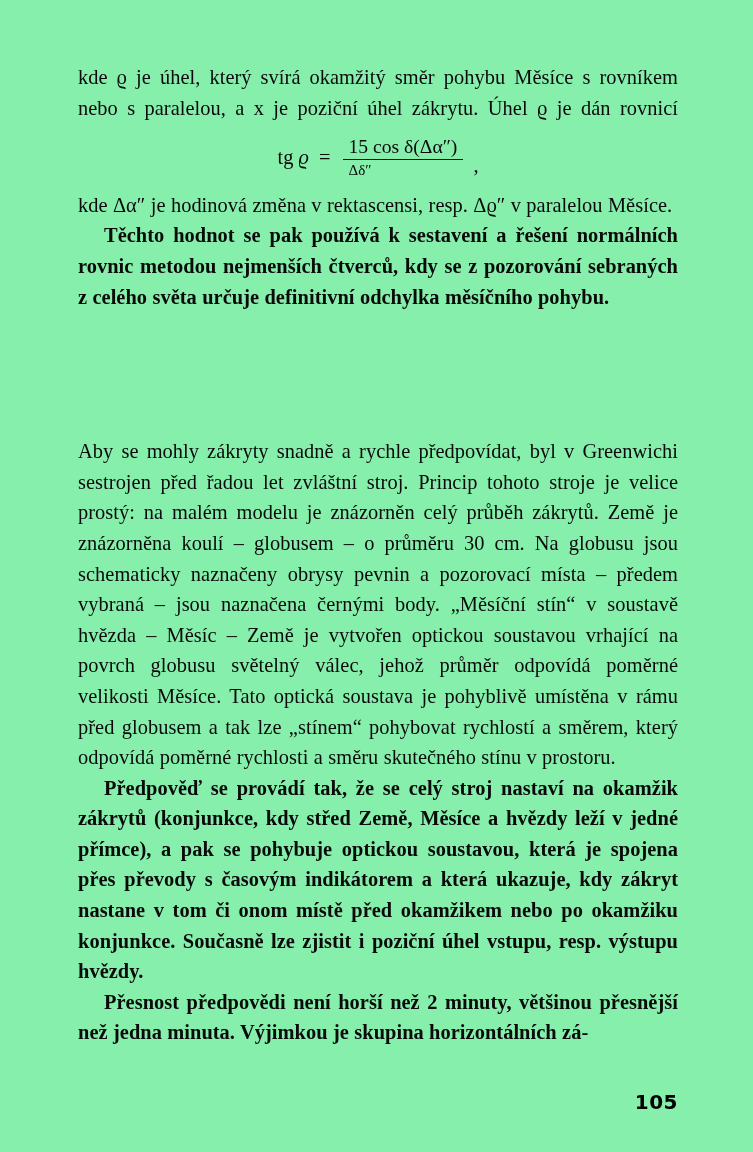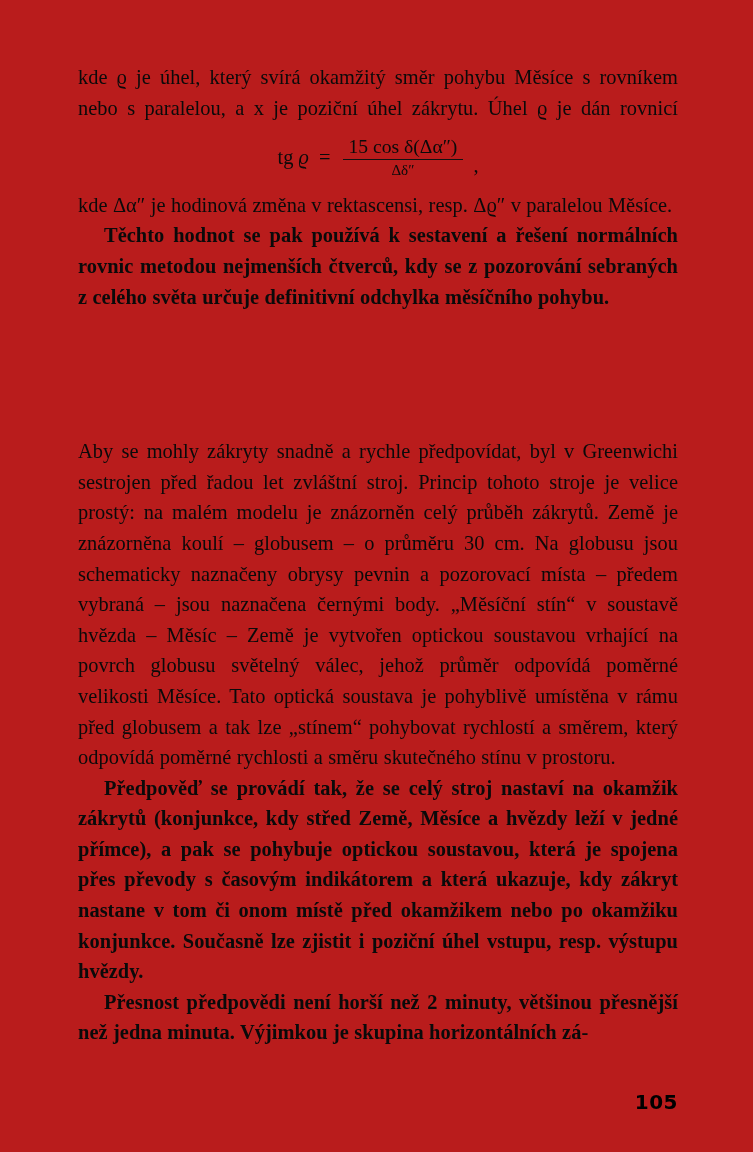--- a/index.html
+++ b/index.html
@@ -15,21 +15,21 @@
     overflow: hidden;
     font-family: "Liberation Serif", "DejaVu Serif", serif;
     color: #0a0a0a;
   }
 
   .page {
     position: absolute;
     left: 0; top: 0;
     width: 753px;
     height: 1152px;
-    background: #b91c1c;
+    background: #86efac;
   }
 
   .content {
     position: absolute;
     left: 78px;
     top: 62px;
     width: 600px;
   }
 
   
@@ -66,21 +66,21 @@
   .f-lhs {
     display: inline-block;
     vertical-align: middle;
     font-family: "Liberation Serif", serif;
     padding-right: 10px;
   }
   .f-lhs .var { font-style: italic; }
   .frac {
     display: inline-block;
     vertical-align: middle;
-    text-align: center;
+    text-align: left;
     padding: 0 2px;
   }
   .frac .num {
     display: block;
     padding: 0 6px 2px 6px;
     border-bottom: 1.4px solid #111;
     font-size: 19.6px;
   }
   .frac .den {
     display: block;

